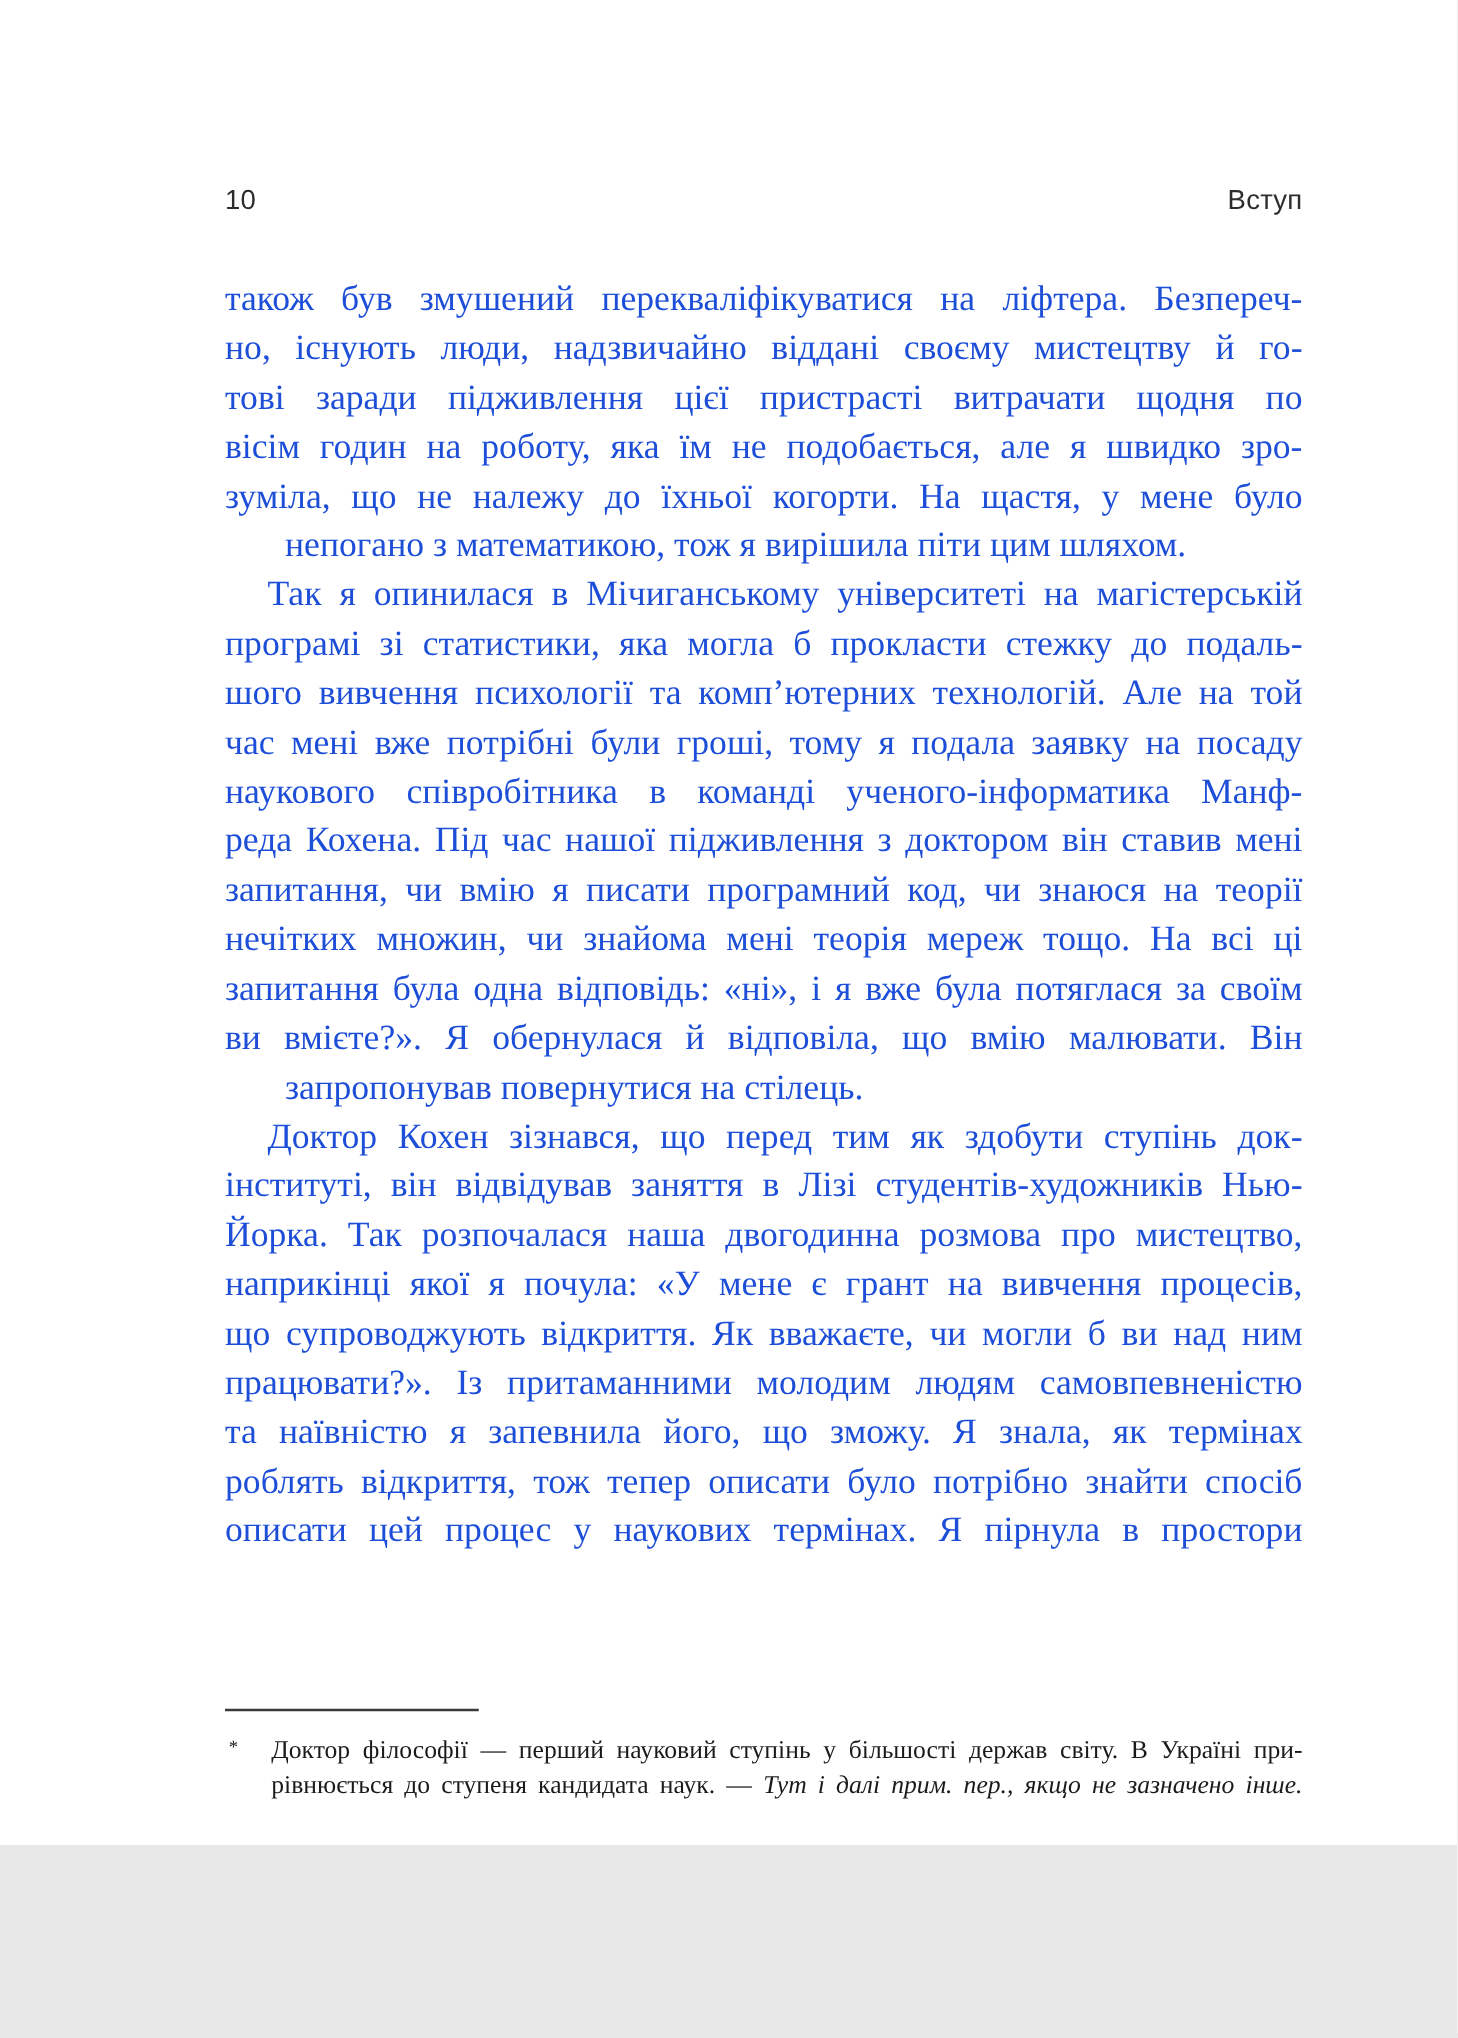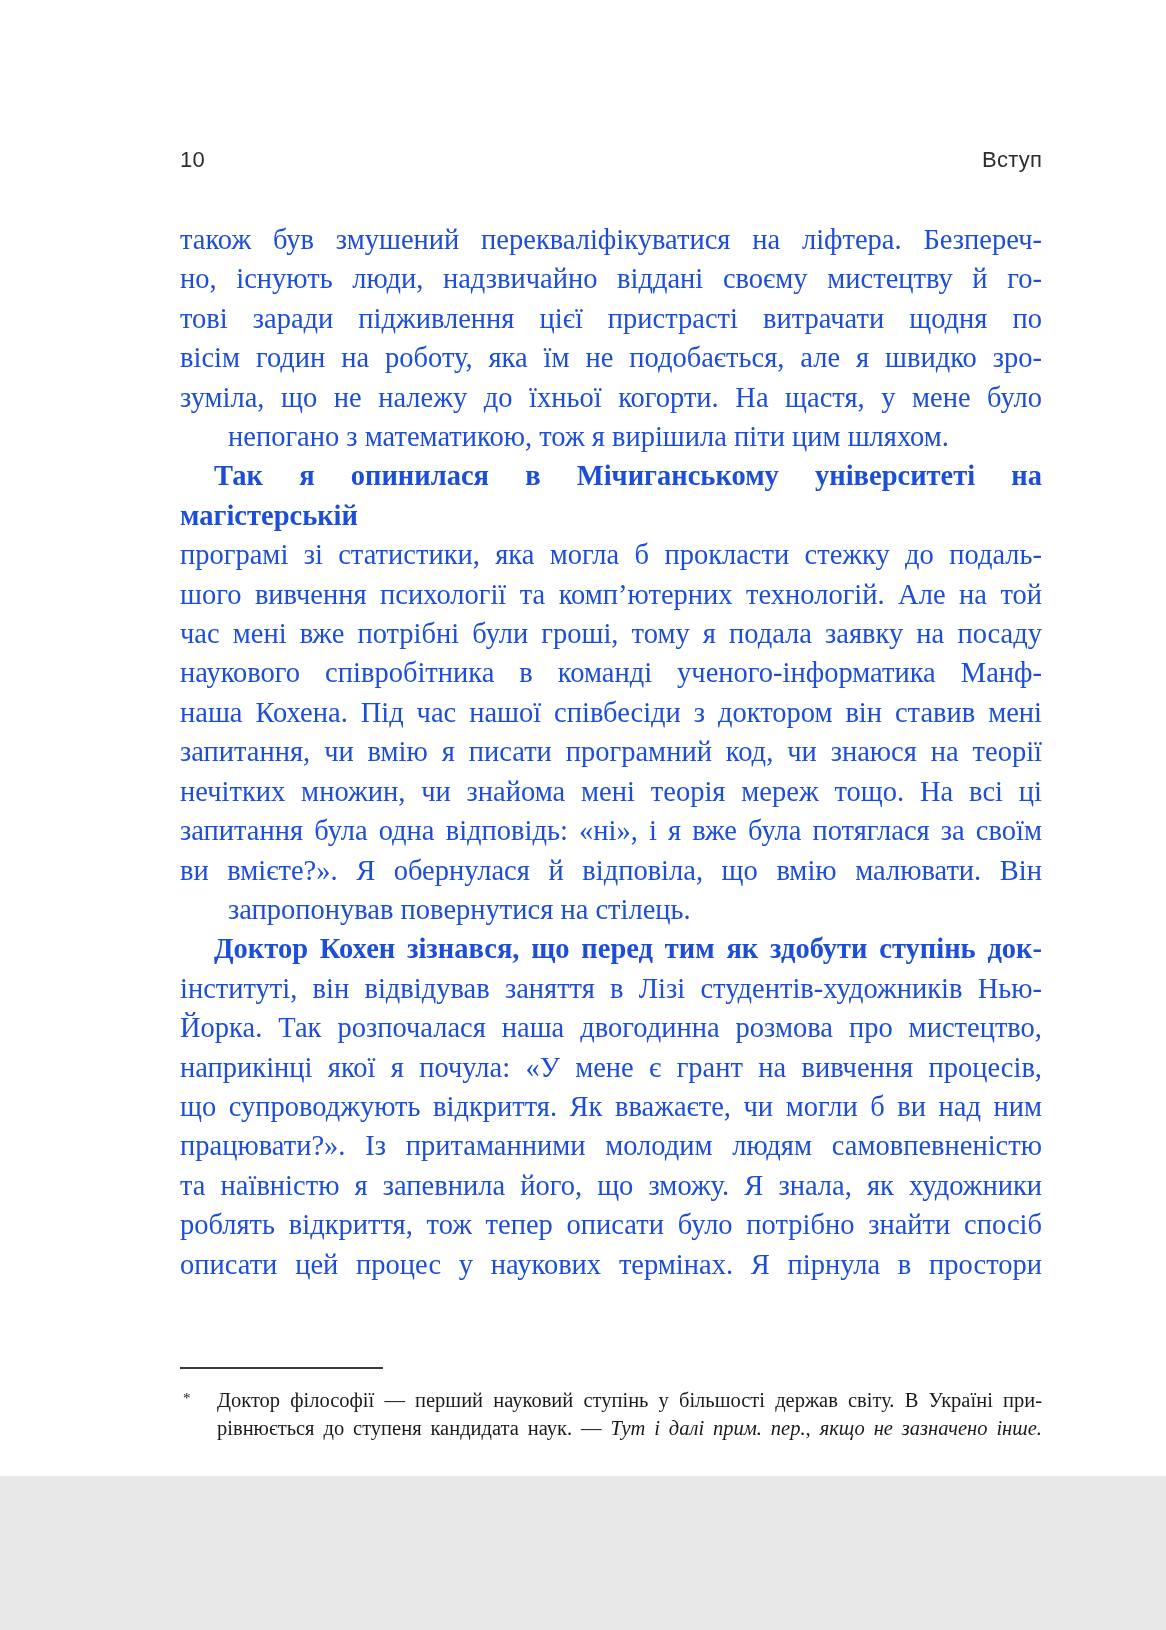--- a/index.html
+++ b/index.html
@@ -43,21 +43,20 @@
     text-align: justify;
     text-align-last: justify;
     white-space: normal;
   }
   .line.last {
     text-align-last: left;
     margin-left: 48px;
   }
   .line.indent {
     text-indent: 34px;
-    font-weight: bold;
   }
   .line sup {
     font-size: 0.55em;
     line-height: 0;
     vertical-align: super;
   }
   .fn-rule {
     position: absolute;
     left: 180px;
     top: 1367px;
@@ -109,33 +108,33 @@
       <div class="line">но, існують люди, надзвичайно віддані своєму мистецтву й го-</div>
       <div class="line">тові заради підживлення цієї пристрасті витрачати щодня по</div>
       <div class="line">вісім годин на роботу, яка їм не подобається, але я швидко зро-</div>
       <div class="line">зуміла, що не належу до їхньої когорти. На щастя, у мене було</div>
       <div class="line last">непогано з математикою, тож я вирішила піти цим шляхом.</div>
       <div class="line indent">Так я опинилася в Мічиганському університеті на магістерській</div>
       <div class="line">програмі зі статистики, яка могла б прокласти стежку до подаль-</div>
       <div class="line">шого вивчення психології та комп’ютерних технологій. Але на той</div>
       <div class="line">час мені вже потрібні були гроші, тому я подала заявку на посаду</div>
       <div class="line">наукового співробітника в команді ученого-інформатика Манф-</div>
-      <div class="line">наша Кохена. Під час нашої співбесіди з доктором він ставив мені</div>
+      <div class="line">реда Кохена. Під час нашої підживлення з доктором він ставив мені</div>
       <div class="line">запитання, чи вмію я писати програмний код, чи знаюся на теорії</div>
       <div class="line">нечітких множин, чи знайома мені теорія мереж тощо. На всі ці</div>
       <div class="line">запитання була одна відповідь: «ні», і я вже була потяглася за своїм</div>
       <div class="line">ви вмієте?». Я обернулася й відповіла, що вмію малювати. Він</div>
       <div class="line last">запропонував повернутися на стілець.</div>
       <div class="line indent">Доктор Кохен зізнався, що перед тим як здобути ступінь док-</div>
       <div class="line">інституті, він відвідував заняття в Лізі студентів-художників Нью-</div>
       <div class="line">Йорка. Так розпочалася наша двогодинна розмова про мистецтво,</div>
       <div class="line">наприкінці якої я почула: «У мене є грант на вивчення процесів,</div>
       <div class="line">що супроводжують відкриття. Як вважаєте, чи могли б ви над ним</div>
       <div class="line">працювати?». Із притаманними молодим людям самовпевненістю</div>
-      <div class="line">та наївністю я запевнила його, що зможу. Я знала, як художники</div>
+      <div class="line">та наївністю я запевнила його, що зможу. Я знала, як термінах</div>
       <div class="line">роблять відкриття, тож тепер описати було потрібно знайти спосіб</div>
       <div class="line">описати цей процес у наукових термінах. Я пірнула в простори</div>
     </div>
 
   <div class="fn-rule"></div>
 
   <div class="footnote">
     <span class="fn-marker">*</span>
     <div id="footnote-lines">
         <div class="fn-line">Доктор філософії — перший науковий ступінь у більшості держав світу. В Україні при-</div>

